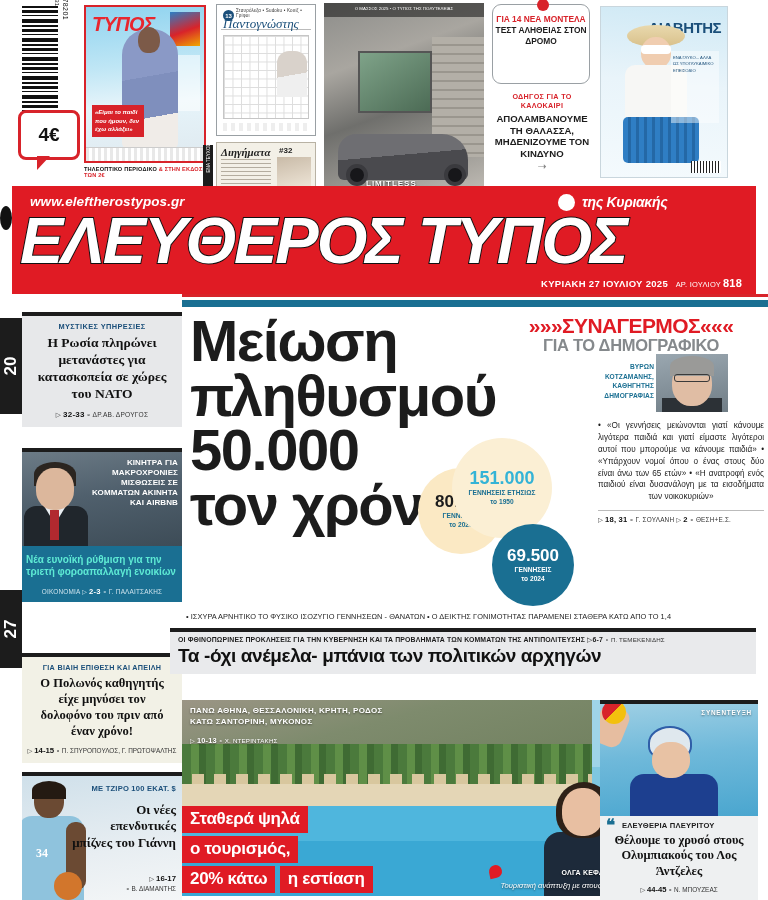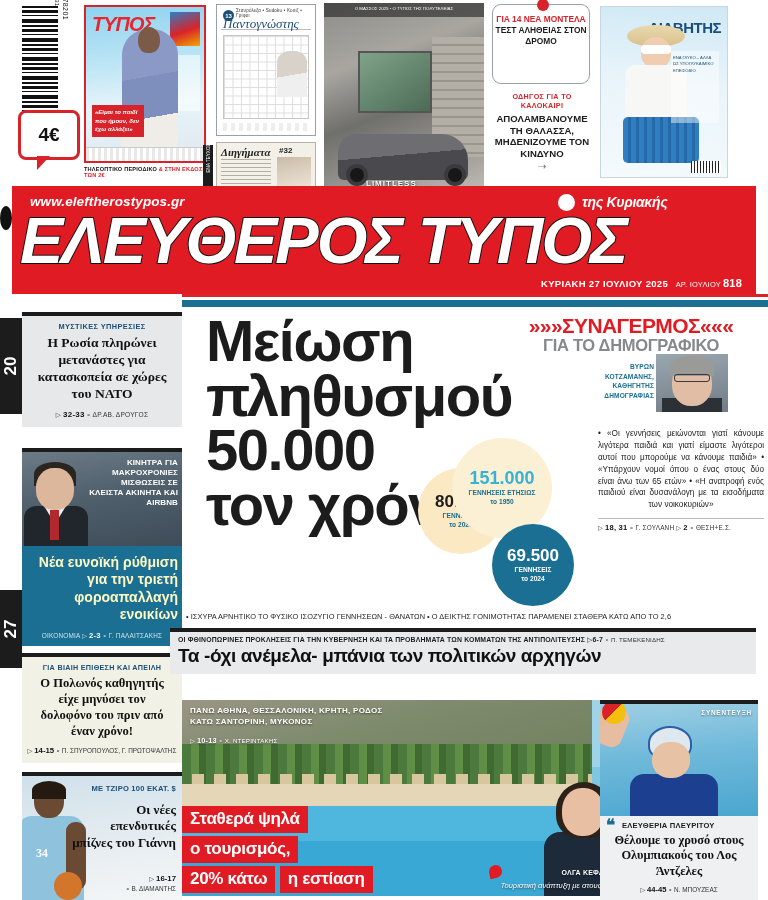--- a/index.html
+++ b/index.html
@@ -185,21 +185,21 @@
       border-radius:46%; background:#dcb79c; }
   .sb2 .photo .hair { position:absolute; left:12px; top:10px; width:42px; height:24px;
       border-radius:50% 50% 0 0; background:#2b2520; }
   .sb2 .photo .suit { position:absolute; left:2px; top:54px; width:64px; height:42px;
       background:#20262c; border-radius:12px 12px 0 0;}
   .sb2 .photo .tie { position:absolute; left:28px; top:58px; width:9px; height:30px; background:#b1292f;}
   .sb2 .photo .shirt { position:absolute; left:22px; top:54px; width:22px; height:18px; background:#e9eef2;
       clip-path:polygon(0 0,100% 0,50% 100%); }
   .sb2 .pkicker { position:absolute; right:4px; top:6px; width:92px; font-size:8px; font-weight:bold;
       color:#fff; text-align:right; line-height:1.25; letter-spacing:.1px; }
-  .sb2 .hl { font-size:14px; font-weight:bold; color:#fef9c3; text-align:right; line-height:1.24;
+  .sb2 .hl { font-size:10px; font-weight:bold; color:#5eead4; text-align:left; line-height:1.24;
       padding:8px 4px 4px; }
   .sb2 .pref { font-size:6.4px; color:#cfe4ee; text-align:center; padding:4px 2px 6px; letter-spacing:.2px;}
   .sb2 .pref b { color:#fff; font-size:7.6px; }
 
   .sb3 { top:357px; background:#f2f1e6; padding-bottom:8px; }
   .sb3 .kicker { font-size:7.2px; font-weight:bold; color:#1b4f7a; text-align:center;
       letter-spacing:.3px; padding:6px 2px 4px; }
   .sb3 .hl { font-size:12.6px; font-weight:bold; color:#111; text-align:center;
       font-family:"Liberation Serif",serif; line-height:1.26; padding:0 15px; }
   .sb3 .pref { font-size:6.4px; color:#333; text-align:center; padding-top:7px; }
@@ -223,21 +223,21 @@
       background:#d2762c; }
   .sb4 .kicker { position:absolute; right:6px; top:8px; width:100px; font-size:7.6px; font-weight:bold;
       color:#1b4f7a; text-align:right; letter-spacing:.2px; }
   .sb4 .hl { position:absolute; right:6px; top:26px; width:104px; font-size:13px; font-weight:bold;
       color:#111; text-align:right; font-family:"Liberation Serif",serif; line-height:1.25;}
   .sb4 .pref { position:absolute; right:6px; bottom:6px; width:104px; font-size:6.4px; color:#333;
       text-align:right; line-height:1.5;}
   .sb4 .pref b { font-size:7.8px; color:#111; }
 
   
-  .hlzone { position:absolute; left:206px; top:18px; width:420px; }
+  .hlzone { position:absolute; left:190px; top:18px; width:420px; }
   .hl-main { font-size:58px; font-weight:bold; color:#1c1c1c; line-height:.94;
       letter-spacing:-1.5px; font-family:"Liberation Sans", sans-serif; }
   .hl-main div { white-space:nowrap; }
 
   .alarm { position:absolute; left:494px; top:18px; width:274px; text-align:center; }
   .alarm .a1 { font-size:21px; font-weight:bold; color:#e01b24; letter-spacing:-.6px; }
   .alarm .a2 { font-size:16.5px; font-weight:bold; color:#85898c; letter-spacing:-.3px; margin-top:-2px;}
 
   
   .bub { position:absolute; border-radius:50%; display:flex; flex-direction:column;
@@ -260,21 +260,21 @@
       background:linear-gradient(170deg,#9aa7b0,#707d86); }
   .analyst .ph .f { position:absolute; left:16px; top:8px; width:40px; height:44px;
       border-radius:46%; background:#e0bda4; }
   .analyst .ph .h { position:absolute; left:14px; top:2px; width:44px; height:20px;
       border-radius:50% 50% 0 0; background:#9a9a98; }
   .analyst .ph .g { position:absolute; left:18px; top:20px; width:36px; height:8px;
       border:1.4px solid #3a3a3a; border-radius:3px; }
   .analyst .ph .b { position:absolute; left:6px; top:44px; width:60px; height:22px; background:#2c3136;}
   .analyst .nm { position:absolute; left:0; top:8px; width:56px; font-size:6.6px; font-weight:bold;
       color:#1a6f92; text-align:right; line-height:1.45; letter-spacing:.1px;}
-  .analyst .quotes { margin-top:16px; font-size:8.2px; color:#1c1c1c; text-align:justify;
+  .analyst .quotes { margin-top:8px; font-size:8.2px; color:#1c1c1c; text-align:justify;
       text-align-last:center; line-height:1.45; font-family:"Liberation Sans",sans-serif;}
   .analyst .pref { margin-top:7px; padding-top:4px; border-top:1px solid #bbb; font-size:6.4px;
       color:#333; letter-spacing:.2px;}
   .analyst .pref b { font-size:7.6px; color:#111; }
 
   
   .hl-bullets { position:absolute; left:186px; top:316px; width:582px; font-size:7.4px;
       color:#1c1c1c; letter-spacing:.05px; }
 
   
@@ -469,21 +469,21 @@
     </div>
 
     <div class="sb sb2">
       <div class="sb-rule"></div>
       <div class="photo">
         <div class="suit"></div>
         <div class="shirt"></div>
         <div class="tie"></div>
         <div class="hair"></div>
         <div class="face"></div>
-        <div class="pkicker">ΚΙΝΗΤΡΑ ΓΙΑ ΜΑΚΡΟΧΡΟΝΙΕΣ ΜΙΣΘΩΣΕΙΣ ΣΕ ΚΛΕΙΣΤΑ ΑΚΙΝΗΤΑ ΚΑΙ AIRBNB</div>
+        <div class="pkicker">ΚΙΝΗΤΡΑ ΓΙΑ ΜΑΚΡΟΧΡΟΝΙΕΣ ΜΙΣΘΩΣΕΙΣ ΣΕ ΚΟΜΜΑΤΩΝ ΑΚΙΝΗΤΑ ΚΑΙ AIRBNB</div>
       </div>
       <div class="hl">Νέα ευνοϊκή ρύθμιση για την τριετή φοροαπαλλαγή ενοικίων</div>
       <div class="pref">
         <span>ΟΙΚΟΝΟΜΙΑ</span>
         <span>▷</span>
         <b>2-3</b>
         <span>∘ Γ. ΠΑΛΑΙΤΣΑΚΗΣ</span>
       </div>
     </div>
 
@@ -572,21 +572,21 @@
       <div class="pref">
         <span>▷</span>
         <b>18, 31</b>
         <span>∘ Γ. ΣΟΥΛΑΝΗ</span>
         <span>▷</span>
         <b>2</b>
         <span>∘ ΘΕΣΗ+Ε.Σ.</span>
       </div>
     </div>
 
-    <div class="hl-bullets">• ΙΣΧΥΡΑ ΑΡΝΗΤΙΚΟ ΤΟ ΦΥΣΙΚΟ ΙΣΟΖΥΓΙΟ ΓΕΝΝΗΣΕΩΝ - ΘΑΝΑΤΩΝ  •  Ο ΔΕΙΚΤΗΣ ΓΟΝΙΜΟΤΗΤΑΣ ΠΑΡΑΜΕΝΕΙ ΣΤΑΘΕΡΑ ΚΑΤΩ ΑΠΟ ΤΟ 2,6</div>
+    <div class="hl-bullets">• ΙΣΧΥΡΑ ΑΡΝΗΤΙΚΟ ΤΟ ΦΥΣΙΚΟ ΙΣΟΖΥΓΙΟ ΓΕΝΝΗΣΕΩΝ - ΘΑΝΑΤΩΝ  •  Ο ΔΕΙΚΤΗΣ ΓΟΝΙΜΟΤΗΤΑΣ ΠΑΡΑΜΕΝΕΙ ΣΤΑΘΕΡΑ ΚΑΤΩ ΑΠΟ ΤΟ 1,4</div>
 
     <div class="band2">
       <div class="rule"></div>
       <div class="box">
         <div class="kick">
           <span>ΟΙ ΦΘΙΝΟΠΩΡΙΝΕΣ ΠΡΟΚΛΗΣΕΙΣ ΓΙΑ ΤΗΝ ΚΥΒΕΡΝΗΣΗ ΚΑΙ ΤΑ ΠΡΟΒΛΗΜΑΤΑ ΤΩΝ ΚΟΜΜΑΤΩΝ ΤΗΣ ΑΝΤΙΠΟΛΙΤΕΥΣΗΣ</span>
           <span>▷</span><span>6-7</span>
           <em>∘ Π. ΤΕΜΕΚΕΝΙΔΗΣ</em>
         </div>
         <div class="hl">Τα -όχι ανέμελα- μπάνια των πολιτικών αρχηγών</div>

